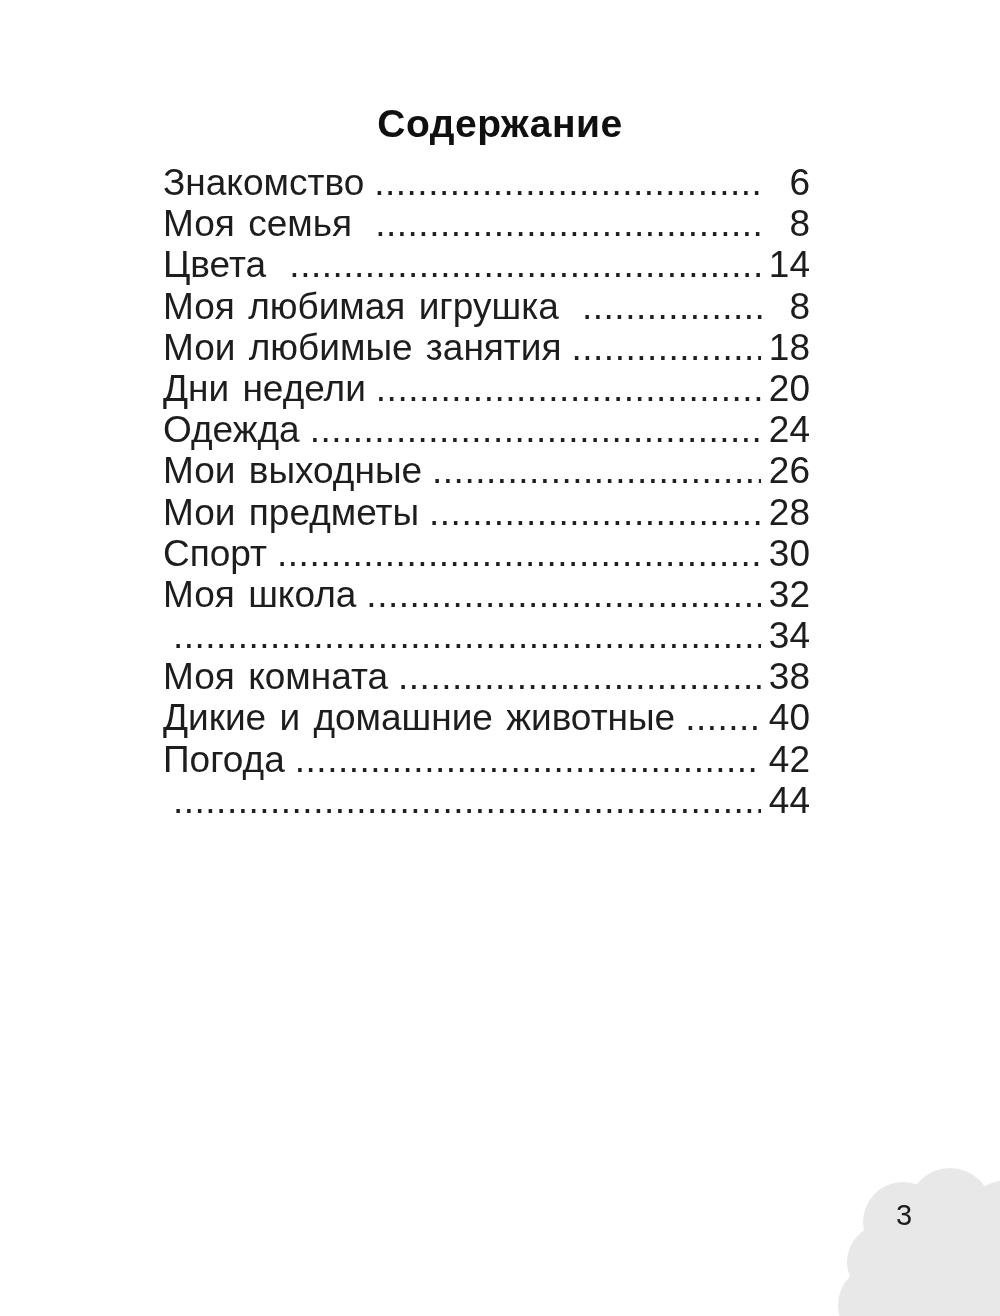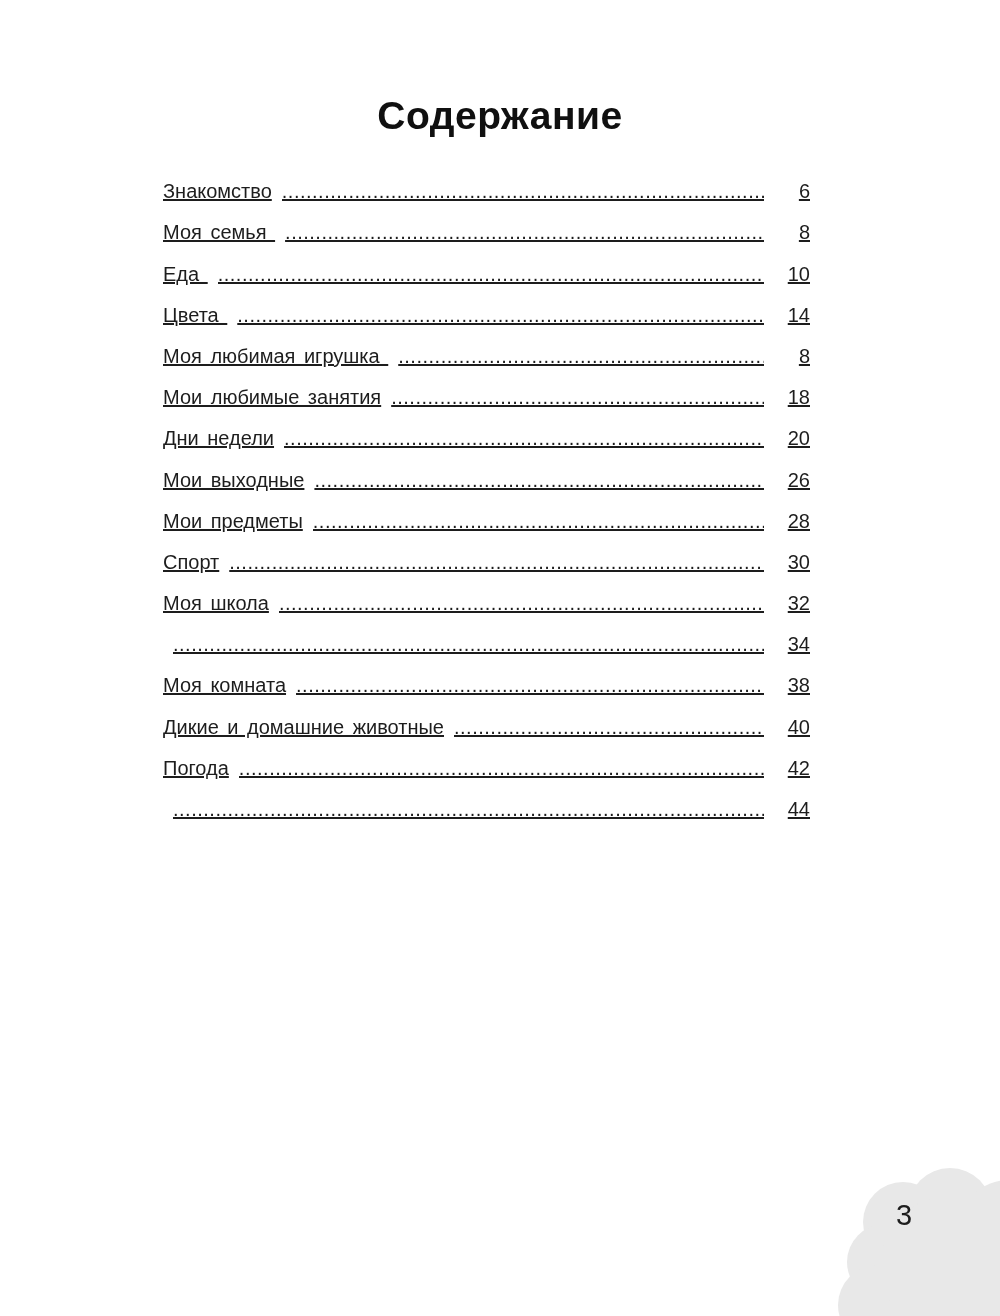--- a/index.html
+++ b/index.html
@@ -13,42 +13,41 @@
   }
   .page {
     position: absolute;
     inset: 0;
   }
   .title {
     position: absolute;
     top: 90px;
     left: 0;
     right: 0;
-    margin: 4px;
+    margin: 12px;
     text-align: center;
     font-size: 39px;
     line-height: 44px;
     font-weight: 700;
     color: #101010;
     letter-spacing: 0.5px;
   }
   .toc {
     position: absolute;
     left: 163px;
     right: 190px;
     top: 162px;
   }
   .toc-row {
     display: flex;
-    align-items: flex-end;
+    align-items: flex-start;
     height: 41.2px;
-    font-size: 20px;
+    font-size: 37px;
     color: #1d1d1d;
     word-spacing: 3px;
-    text-decoration: underline;
   }
   .toc-label {
     white-space: pre;
     flex: 0 0 auto;
   }
   .toc-dots {
     flex: 1 1 auto;
     overflow: hidden;
     white-space: nowrap;
     margin-left: 10px;
@@ -96,25 +95,20 @@
     <span class="toc-dots"></span>
     <span class="toc-page">6</span>
   </div>
 
   <div class="toc-row">
     <span class="toc-label">Моя семья&nbsp;</span>
     <span class="toc-dots"></span>
     <span class="toc-page">8</span>
   </div>
 
-  <div class="toc-row">
-    <span class="toc-label">Еда&nbsp;</span>
-    <span class="toc-dots"></span>
-    <span class="toc-page">10</span>
-  </div>
 
 
   <div class="toc-row">
     <span class="toc-label">Цвета&nbsp;</span>
     <span class="toc-dots"></span>
     <span class="toc-page">14</span>
   </div>
 
   <div class="toc-row">
     <span class="toc-label">Моя любимая игрушка&nbsp;</span>
@@ -128,20 +122,25 @@
     <span class="toc-page">18</span>
   </div>
 
   <div class="toc-row">
     <span class="toc-label">Дни недели</span>
     <span class="toc-dots"></span>
     <span class="toc-page">20</span>
   </div>
 
 
+  <div class="toc-row">
+    <span class="toc-label">Одежда</span>
+    <span class="toc-dots"></span>
+    <span class="toc-page">24</span>
+  </div>
 
   <div class="toc-row">
     <span class="toc-label">Мои выходные</span>
     <span class="toc-dots"></span>
     <span class="toc-page">26</span>
   </div>
 
   <div class="toc-row">
     <span class="toc-label">Мои предметы</span>
     <span class="toc-dots"></span>

